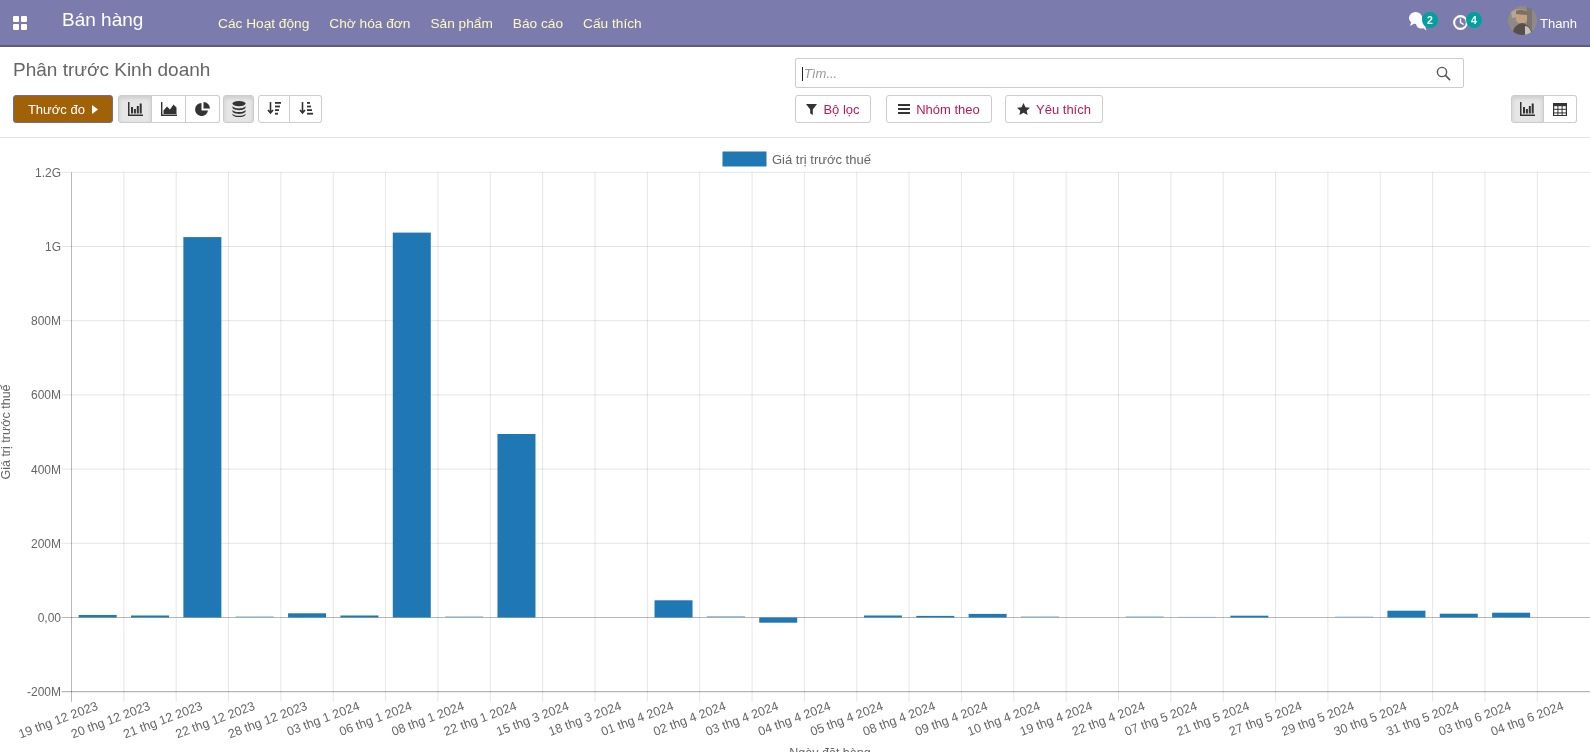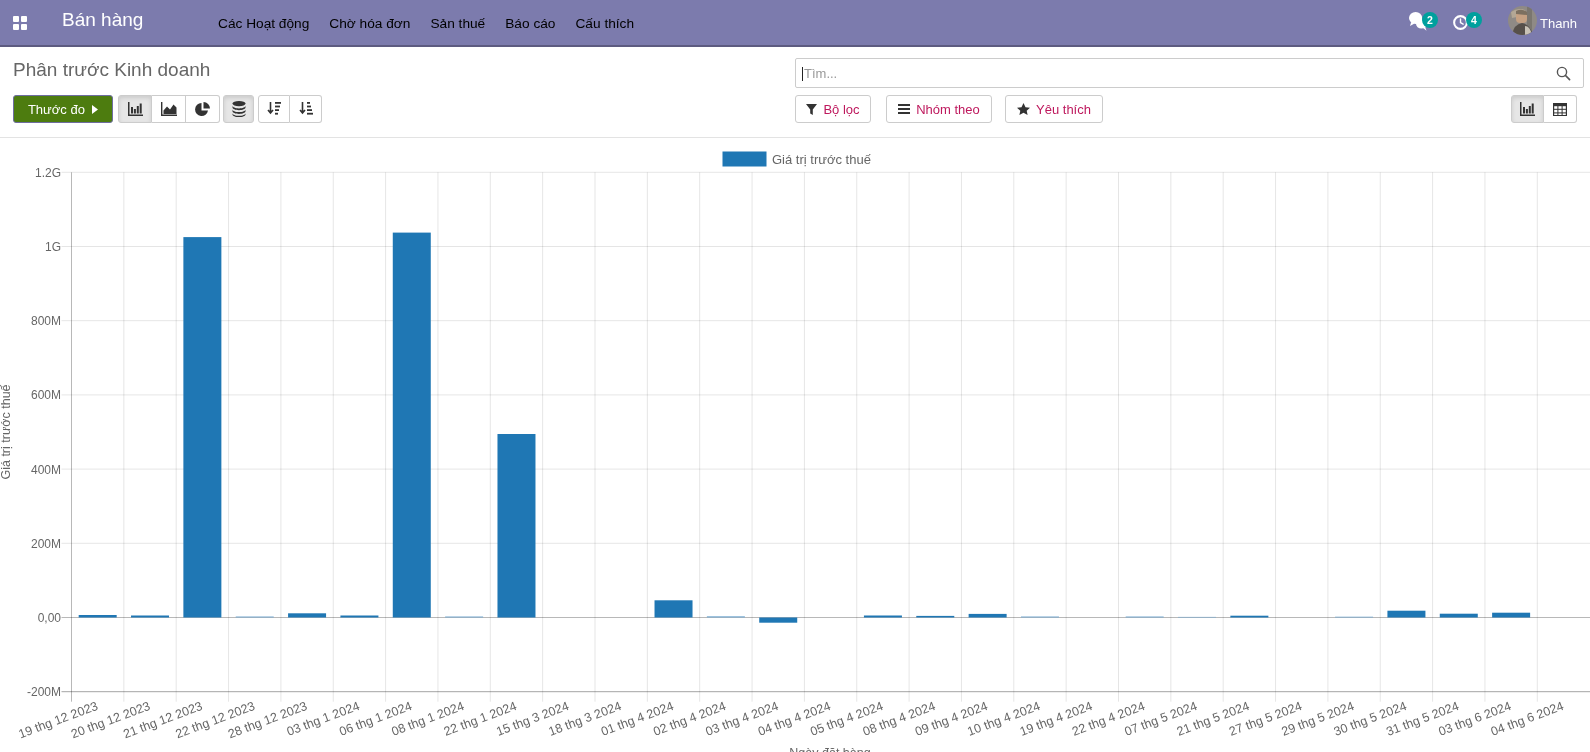--- a/index.html
+++ b/index.html
@@ -11,39 +11,39 @@
 #nav { position:absolute; left:0; top:0; width:1590px; height:47px;
   background:#7c7bad; border-bottom:2px solid #5d5b80; }
 #nav .apps { position:absolute; left:13px; top:16px; width:14px; height:14px; }
 #nav .apps i { position:absolute; width:6px; height:6px; background:#fff; border-radius:1px; }
 #nav .apps i:nth-child(1){left:0;top:0}
 #nav .apps i:nth-child(2){left:8px;top:0}
 #nav .apps i:nth-child(3){left:0;top:8px}
 #nav .apps i:nth-child(4){left:8px;top:8px}
 #nav .brand { position:absolute; left:62px; top:9px; font-size:19px; color:#fff; }
 #nav .menu { position:absolute; left:208px; top:0; height:46px; display:flex; align-items:center; }
-#nav .menu span { color:#000000; font-size:13.7px; padding:0 10px; }
+#nav .menu span { color:#fef9c3; font-size:13.7px; padding:0 10px; }
 .badge { position:absolute; background:#00a09d; color:#fff; font-size:10.5px; font-weight:bold;
   border-radius:8.5px; min-width:16px; height:16px; line-height:16px; text-align:center; }
 #nav .uname { position:absolute; left:1540px; top:16px; color:#ffffff; font-size:13px; }
 #avatar { position:absolute; left:1508px; top:6px; width:29px; height:29px; border-radius:50%;
   overflow:hidden; }
 
 
 #cp-title { position:absolute; left:13px; top:59px; font-size:19px; color:#666; }
-#search { position:absolute; left:795px; top:58px; width:789px; height:30px;
-  border:1px solid #ccc; border-radius:2px; background:#fff; }
+#search { position:absolute; left:795px; top:58px; width:669px; height:30px;
+  border:1px solid #ccc; border-radius:2px; background:#fff;font-style:italic; }
 #search .cursor { position:absolute; left:6px; top:8px; width:1px; height:14px; background:#222; }
 #search .ph { position:absolute; left:8px; top:7px; font-size:13px; color:#999; }
 #search svg { position:absolute; right:12px; top:7px; }
 
 .btn { position:absolute; height:28px; top:95px; border:1px solid #ccc; border-radius:3px;
   background:#fff; color:#be185d; font-size:13px; display:flex; align-items:center;
   justify-content:center; }
-.btn.prim { background:#4d7c0f; border-color:#6e6da0; color:#fff; }
+.btn.prim { background:#a16207; border-color:#6e6da0; color:#fff; }
 .grp { position:absolute; top:95px; height:28px; display:flex; }
 .grp .b { height:28px; border:1px solid #ccc; border-left:none; background:#fff;
   display:flex; align-items:center; justify-content:center; }
 .grp .b:first-child { border-left:1px solid #ccc; border-radius:3px 0 0 3px; }
 .grp .b:last-child { border-radius:0 3px 3px 0; }
 .grp .b.on { background:#e6e6e6; box-shadow:inset 0 2px 4px rgba(0,0,0,.12); }
 .single { border-radius:3px !important; }
 #sep { position:absolute; left:0; top:137px; width:1590px; height:1px; background:#e3e3e3; }
 
 
@@ -57,21 +57,21 @@
     <div class="apps">
         <i></i>
         <i></i>
         <i></i>
         <i></i>
       </div>
     <div class="brand">Bán hàng</div>
     <div class="menu">
       <span>Các Hoạt động</span>
         <span>Chờ hóa đơn</span>
-        <span>Sản thuế</span>
+        <span>Sản phẩm</span>
         <span>Báo cáo</span>
         <span>Cấu thích</span>
     </div>
 
     <svg style="position:absolute;left:1409px;top:12px" width="18" height="19" viewBox="0 0 18 19">
       <ellipse cx="6.6" cy="6" rx="6.6" ry="6" fill="#fff"></ellipse>
       <path d="M2.2 10 L1 14 L5.5 11.5 Z" fill="#fff"></path>
       <ellipse cx="12.4" cy="11.8" rx="5.4" ry="4.8" fill="#fff"></ellipse>
       <path d="M13.5 15.5 L17.5 18.8 L15.8 13.8 Z" fill="#fff"></path>
     </svg>

